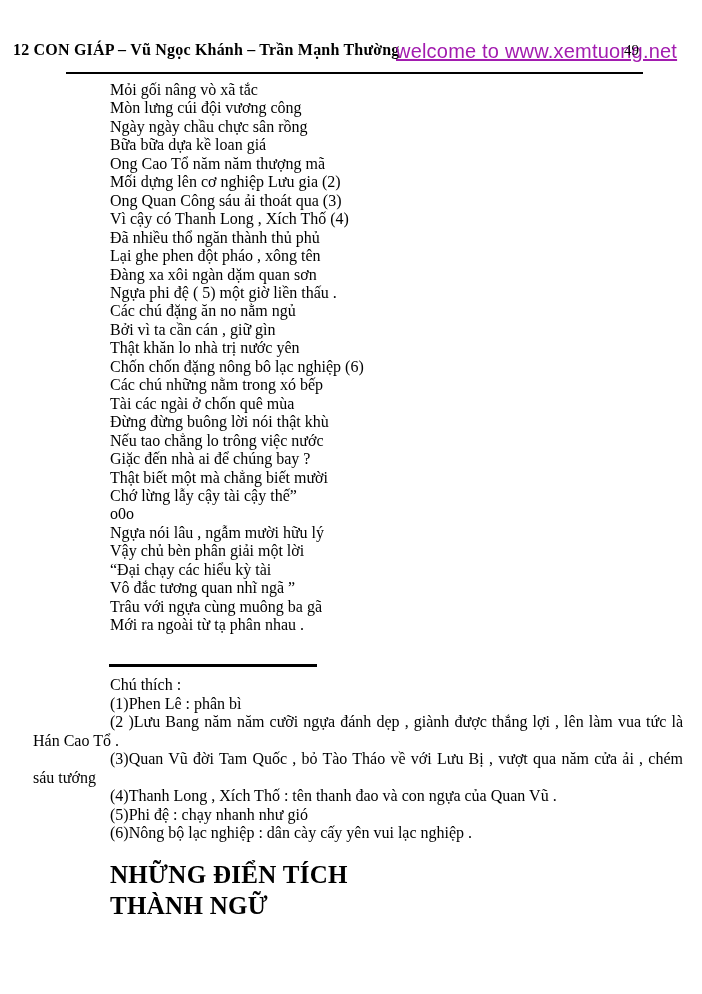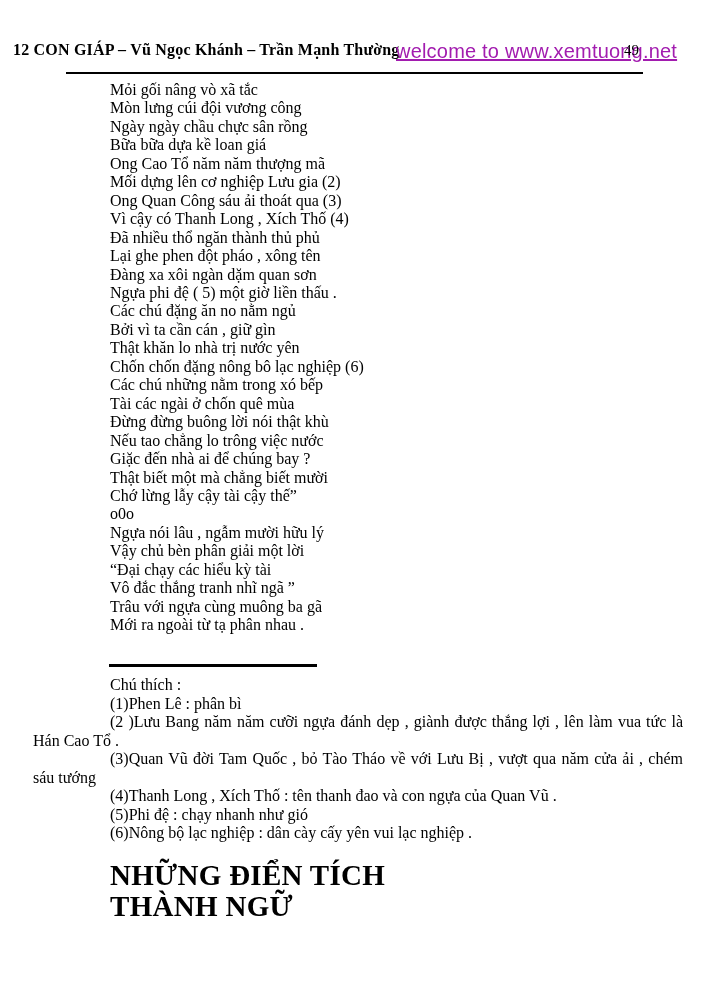--- a/index.html
+++ b/index.html
@@ -33,21 +33,21 @@
     position:absolute; left:109px; top:664px; width:208px; height:3px; background:#000;
   }
   .notes {
     position:absolute; left:33px; top:676px; width:650px;
     font-size:16px; line-height:18.5px;
   }
   .notes-heading { margin-left:77px;font-family:Liberation Serif, serif; }
   .note-item { text-indent:77px; text-align:justify; }
   .section-heading {
     position:absolute; left:110px; top:860px;
-    font-weight:bold; font-size:29px; line-height:30.5px;
+    font-weight:bold; font-size:25px; line-height:30.5px;
     letter-spacing:0.3px; white-space:nowrap;
   }
 </style>
 </head>
 <body>
 
 <div class="page">
 
   <div class="header-title">12 CON GIÁP – Vũ Ngọc Khánh – Trần Mạnh Thường</div>
 
@@ -78,21 +78,21 @@
       <div class="poem-line">Tài các ngài ở chốn quê mùa</div>
       <div class="poem-line">Đừng đừng buông lời nói thật khù</div>
       <div class="poem-line">Nếu tao chẳng lo trông việc nước</div>
       <div class="poem-line">Giặc đến nhà ai để chúng bay ?</div>
       <div class="poem-line">Thật biết một mà chẳng biết mười</div>
       <div class="poem-line">Chớ lừng lẫy cậy tài cậy thế”</div>
       <div class="poem-line">o0o</div>
       <div class="poem-line">Ngựa nói lâu , ngẫm mười hữu lý</div>
       <div class="poem-line">Vậy chủ bèn phân giải một lời</div>
       <div class="poem-line">“Đại chạy các hiểu kỳ tài</div>
-      <div class="poem-line">Vô đắc thắng tranh nhĩ ngã ”</div>
+      <div class="poem-line">Vô đắc tương quan nhĩ ngã ”</div>
       <div class="poem-line">Trâu với ngựa cùng muông ba gã</div>
       <div class="poem-line">Mới ra ngoài từ tạ phân nhau .</div>
     </div>
 
   <div class="poem-end-rule"></div>
 
   <div class="notes">
     <div class="notes-heading">Chú thích :</div>
     <div>
         <div class="note-item">(1)Phen Lê : phân bì</div>

